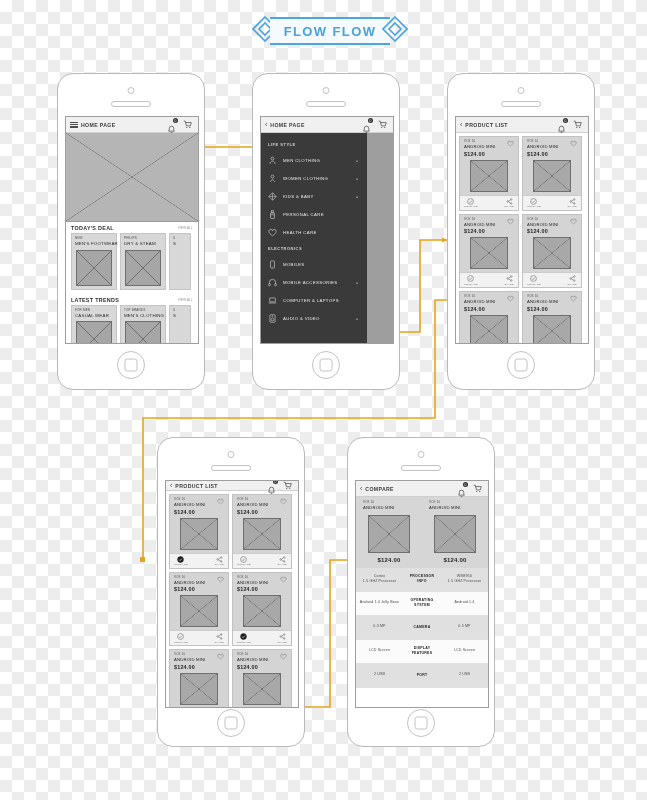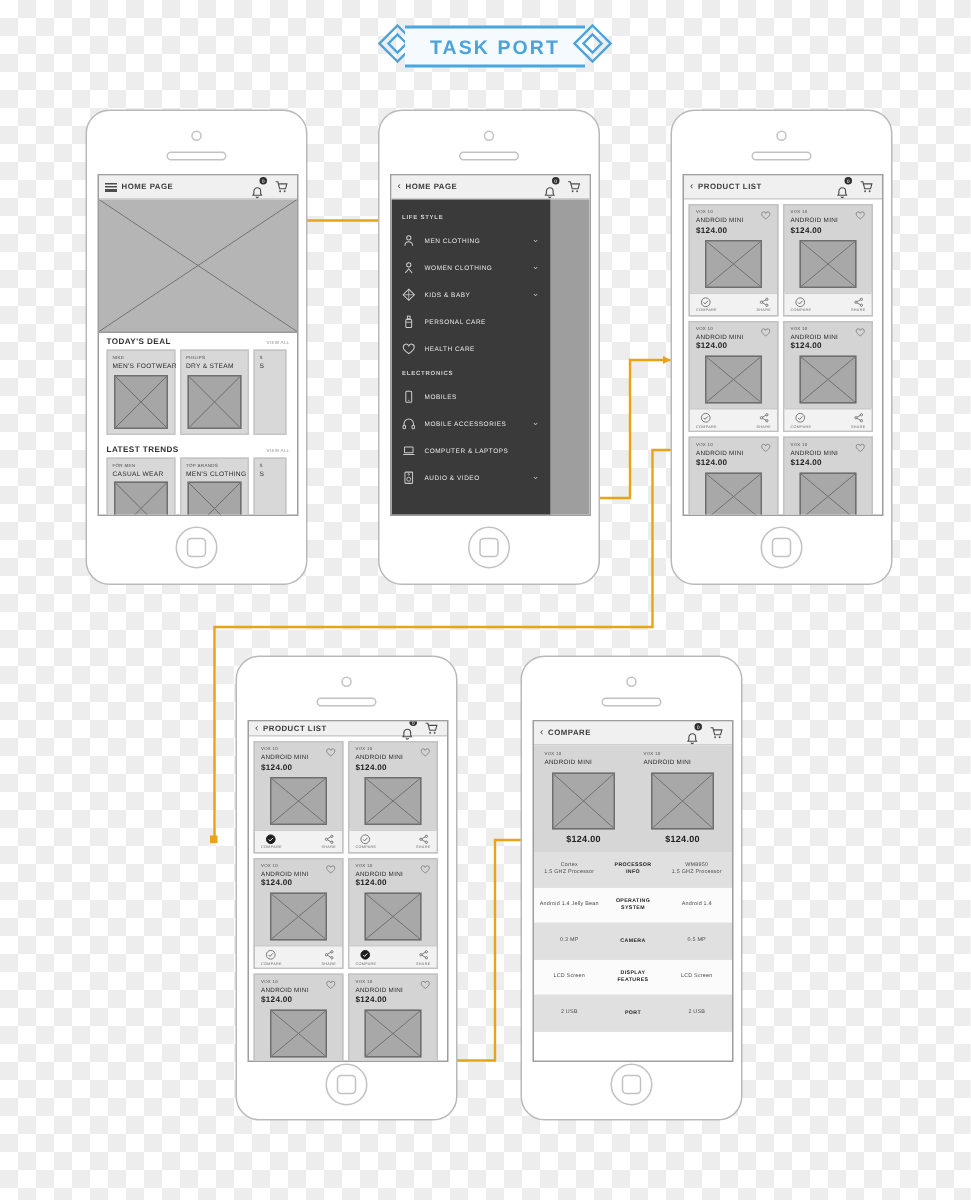--- a/index.html
+++ b/index.html
@@ -148,21 +148,21 @@
 </style>
 </head>
 <body>
 
 <div class="banner">
   <svg class="banner-wing left" viewBox="0 0 26 26">
     <path d="M13 1 L25 13 L13 25 L1 13 Z" fill="none" stroke="#4aa3dd" stroke-width="1.6"></path>
     <path d="M13 7 L19 13 L13 19 L7 13 Z" fill="none" stroke="#4aa3dd" stroke-width="1.6"></path>
   </svg>
   <div class="banner-box">
-    <span class="banner-title">TASK PORT</span>
+    <span class="banner-title">FLOW FLOW</span>
   </div>
   <svg class="banner-wing right" viewBox="0 0 26 26">
     <path d="M13 1 L25 13 L13 25 L1 13 Z" fill="none" stroke="#4aa3dd" stroke-width="1.6"></path>
     <path d="M13 7 L19 13 L13 19 L7 13 Z" fill="none" stroke="#4aa3dd" stroke-width="1.6"></path>
   </svg>
 </div>
 
 <svg class="conn">
   <g fill="none" stroke="#e8a319" stroke-width="1.6">
 

